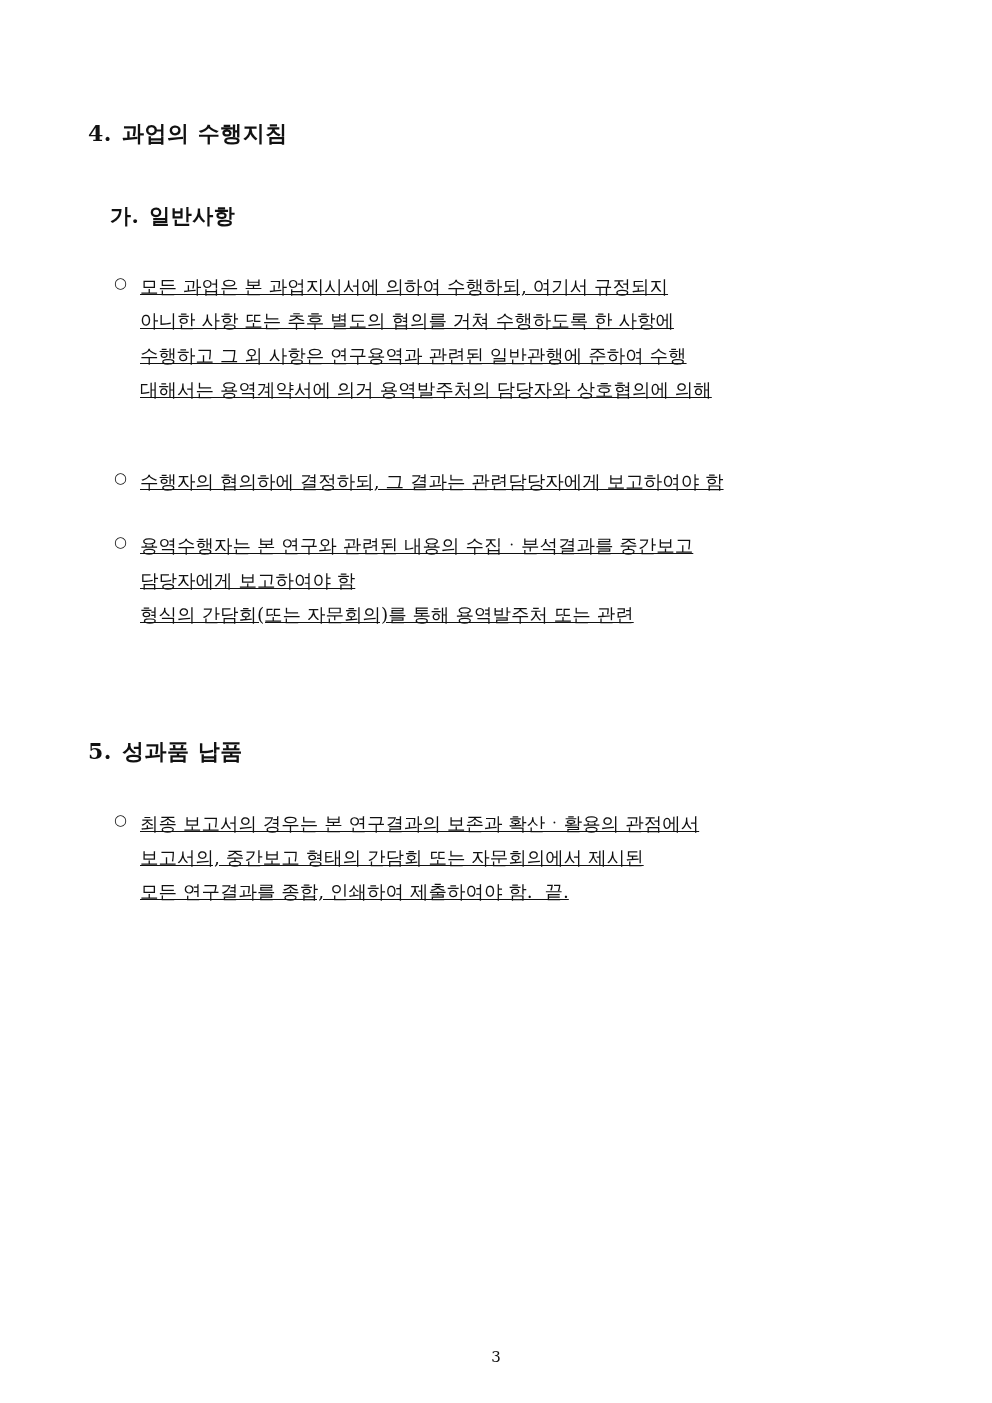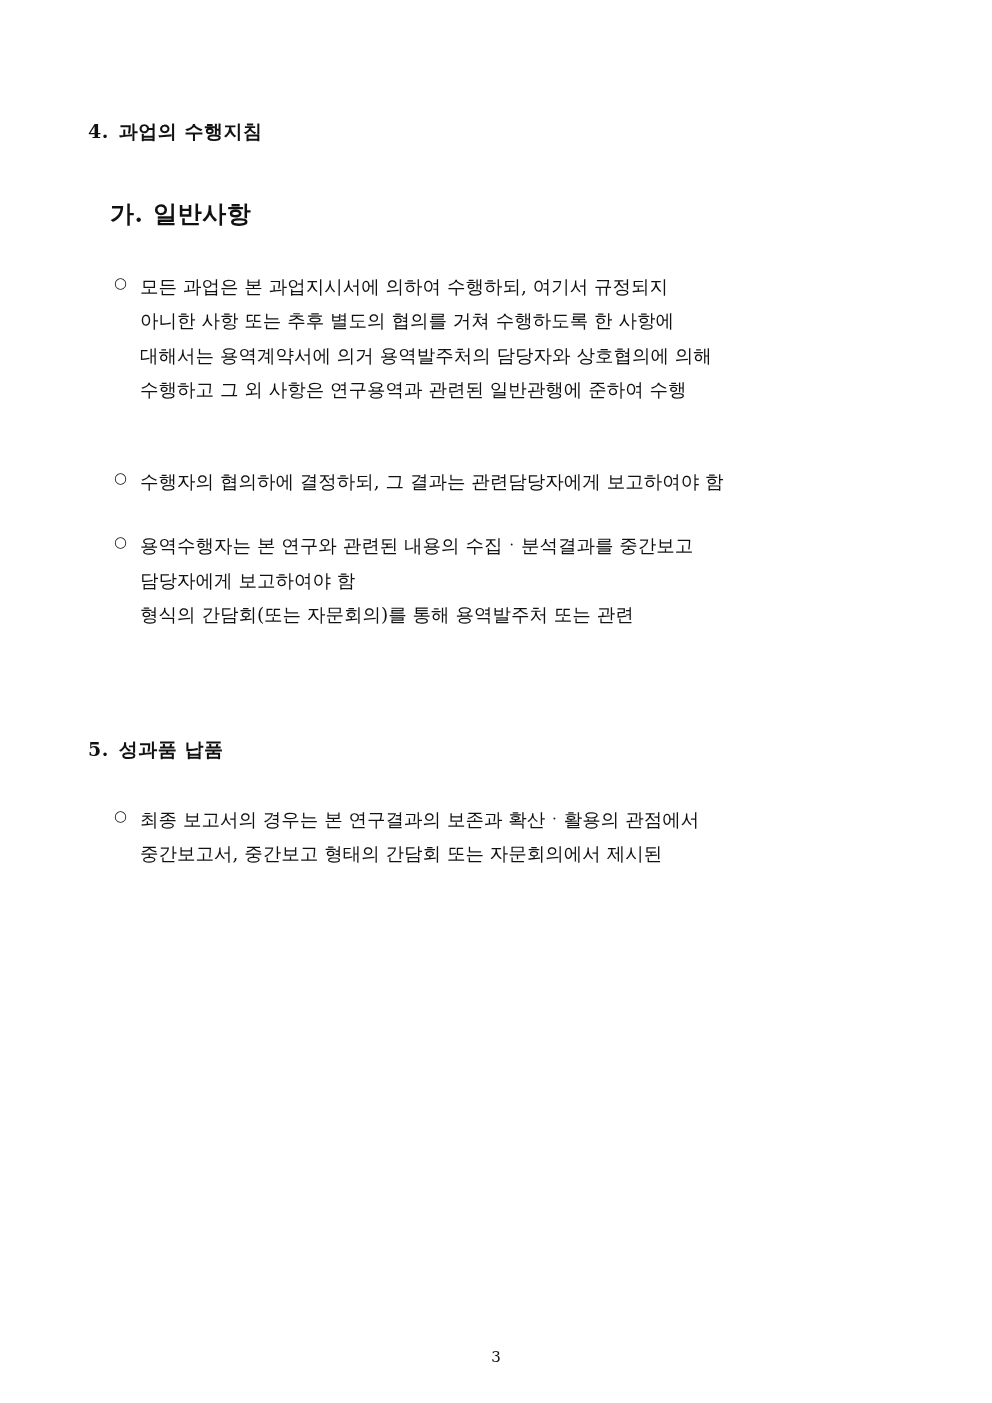--- a/index.html
+++ b/index.html
@@ -22,33 +22,33 @@
   }
   .content {
     position: absolute;
     left: 88px;
     top: 118px;
     width: 820px;
   }
 
   
   .h-num {
-    font-size: 19px;
+    font-size: 22px;
     font-weight: bold;
     letter-spacing: 0.5px;
     margin: 0 0 0 0;
     line-height: 1.4;
   }
   .h-num .lead {
     margin-right: 10px;
   }
 
   
   .h-sub {
-    font-size: 24px;
+    font-size: 21px;
     font-weight: bold;
     letter-spacing: 0.5px;
     margin: 0;
     padding-left: 22px;
     line-height: 1.4;
   }
   .h-sub .lead {
     margin-right: 10px;
   }
 
@@ -62,20 +62,21 @@
   }
   .bullet .marker {
     flex: 0 0 auto;
     width: 26px;
     font-size: 15px;
     line-height: 1.85;
     text-align: left;
   }
   .bullet .body {
     flex: 1 1 auto;
+    text-decoration: underline;
   }
   .bullet .body .ln {
     display: block;
     white-space: pre;
   }
 
   .sp-24 { height: 24px; }
   .sp-30 { height: 30px; }
   .sp-34 { height: 34px; }
   .sp-40 { height: 40px; }
@@ -108,22 +109,22 @@
       <span class="lead">가.</span><span>일반사항</span>
     </h2>
 
     <div class="sp-40"></div>
 
     <div class="bullet">
       <span class="marker">○</span>
       <span class="body">
         <span class="ln">모든 과업은 본 과업지시서에 의하여 수행하되, 여기서 규정되지</span>
         <span class="ln">아니한 사항 또는 추후 별도의 협의를 거쳐 수행하도록 한 사항에</span>
+        <span class="ln">수행하고 그 외 사항은 연구용역과 관련된 일반관행에 준하여 수행</span>
         <span class="ln">대해서는 용역계약서에 의거 용역발주처의 담당자와 상호협의에 의해</span>
-        <span class="ln">수행하고 그 외 사항은 연구용역과 관련된 일반관행에 준하여 수행</span>
       </span>
     </div>
 
     <div class="sp-34"></div>
 
 
     <div class="sp-24"></div>
 
     <div class="bullet">
       <span class="marker">○</span>
@@ -149,20 +150,21 @@
     <h1 class="h-num">
       <span class="lead">5.</span><span>성과품 납품</span>
     </h1>
 
     <div class="sp-40"></div>
 
     <div class="bullet">
       <span class="marker">○</span>
       <span class="body">
         <span class="ln">최종 보고서의 경우는 본 연구결과의 보존과 확산ㆍ활용의 관점에서</span>
-        <span class="ln">중간보고서, 중간보고 형태의 간담회 또는 자문회의에서 제시된</span>
+        <span class="ln">보고서의, 중간보고 형태의 간담회 또는 자문회의에서 제시된</span>
+        <span class="ln">모든 연구결과를 종합, 인쇄하여 제출하여야 함.  끝.</span>
       </span>
     </div>
 
   </div>
 
   <div class="pagenum">3</div>
 </div>
 
 </body></html>

